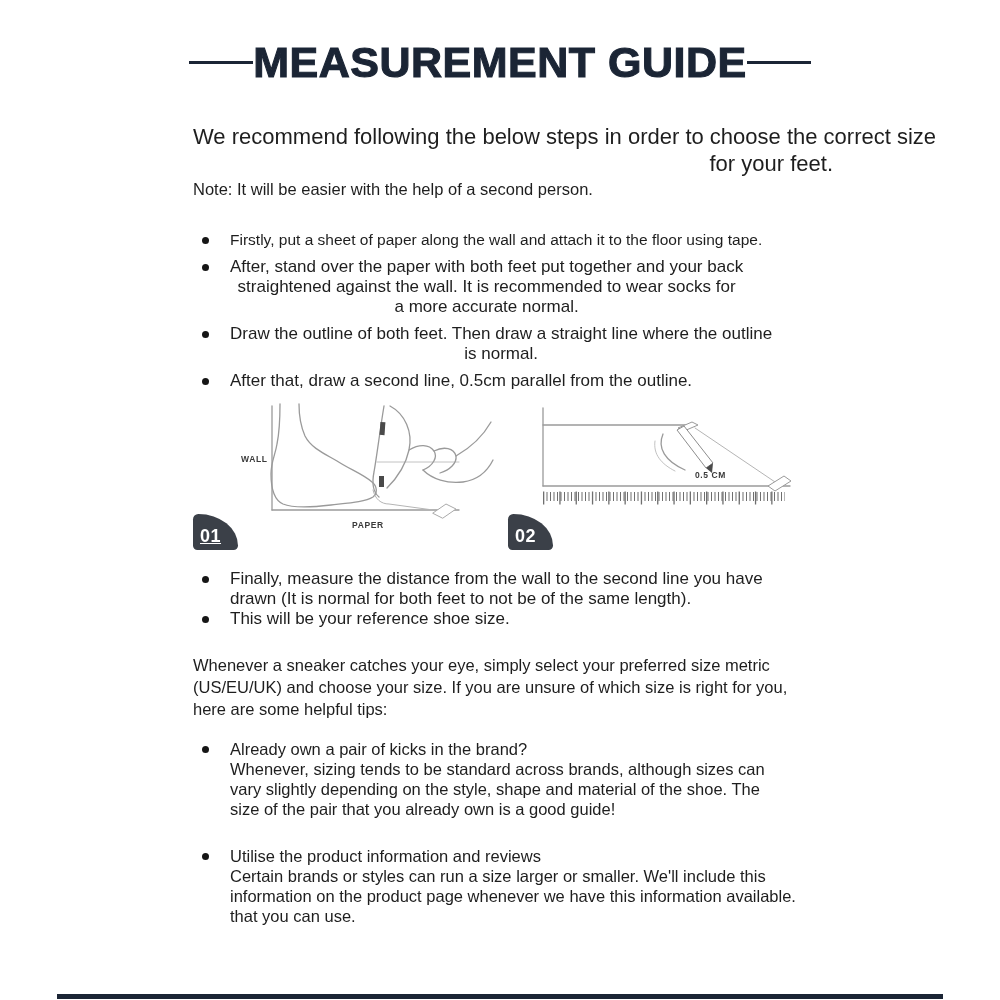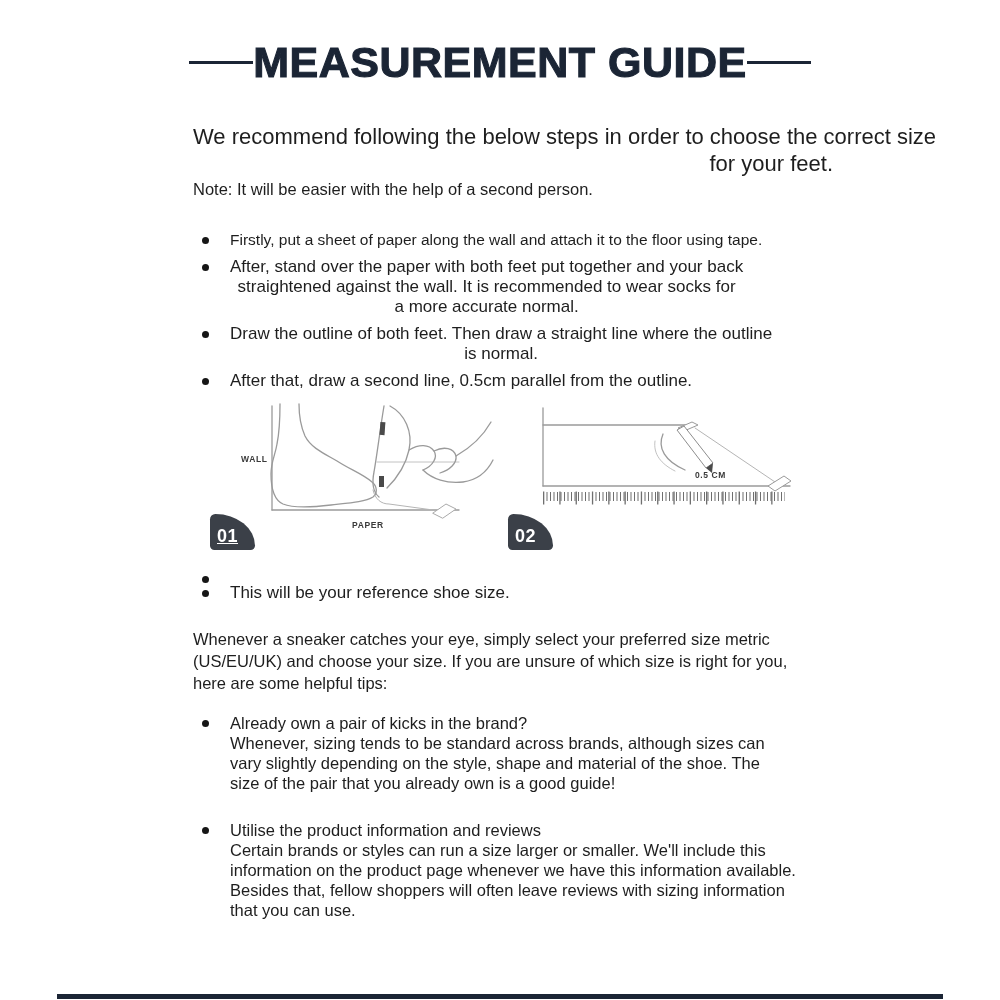--- a/index.html
+++ b/index.html
@@ -34,21 +34,21 @@
 
   
   .figures{position:relative;height:150px;margin-top:9px;}
   .fig-svg{position:absolute;top:0;}
   #fig1{left:34px;}
   #fig2{left:342px;top:6px;}
   .badge{position:absolute;top:114px;width:45px;height:36px;background:#3b4048;color:#ffffff;
          display:flex;align-items:flex-end;font-weight:bold;font-size:18px;
          border-radius:6px 100% 5px 5px;}
   .badge span{padding:0 0 3px 7px;letter-spacing:0.5px;}
-  #badge1{left:17px;text-decoration:underline;}
+  #badge1{left:0;text-decoration:underline;}
   #badge2{left:315px;}
 
   .fig-label{font-family:"Liberation Sans",sans-serif;font-weight:bold;fill:#3a3a3a;letter-spacing:0.6px;}
 
   
   .footer-bar{position:absolute;left:57px;right:57px;bottom:1px;height:5px;background:#1b2535;}
 </style>
 </head>
 <body>
 
@@ -145,20 +145,24 @@
         <span data-bind="page.diagrams.0.number">01</span>
       </div>
       <div class="badge" id="badge2">
         <span data-bind="page.diagrams.1.number">02</span>
       </div>
     </div>
 
     <ul class="results">
       <li class="item">
         <span class="dot"></span>
+        <div class="txt" data-bind-lines="page.results.0.lines">
+            <div>Finally, measure the distance from the wall to the second line you have</div>
+            <div>drawn (It is normal for both feet to not be of the same length).</div>
+          </div>
       </li>
       <li class="item">
         <span class="dot"></span>
         <div class="txt" data-bind-lines="page.results.1.lines">
             <div>This will be your reference shoe size.</div>
           </div>
       </li>
     </ul>
 
     <div class="tips-intro" data-bind-lines="page.tips_intro_lines">
@@ -176,21 +180,20 @@
             <div>vary slightly depending on the style, shape and material of the shoe. The</div>
             <div>size of the pair that you already own is a good guide!</div>
           </div>
       </li>
       <li class="item">
         <span class="dot"></span>
         <div class="txt" data-bind-lines="page.tips.1.lines">
             <div>Utilise the product information and reviews</div>
             <div>Certain brands or styles can run a size larger or smaller. We'll include this</div>
             <div>information on the product page whenever we have this information available.</div>
-            <div>Besides that, fellow shoppers will often leave reviews with sizing information</div>
             <div>that you can use.</div>
           </div>
       </li>
     </ul>
 
   </main>
 
   <div class="footer-bar"></div>
 </div>
 

